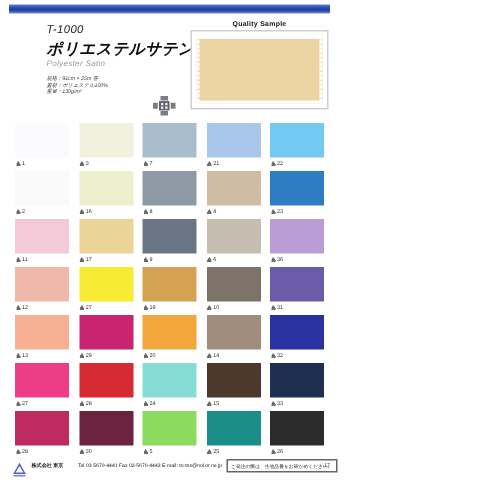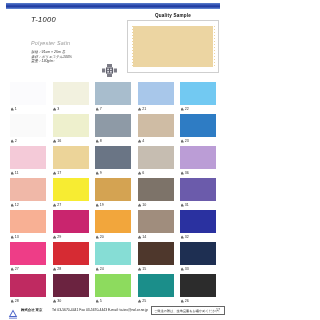--- a/index.html
+++ b/index.html
@@ -126,20 +126,21 @@
 </style>
 </head>
 <body>
 
 <div class="banner"></div>
 
 <div class="header">
 
   <div class="prod-code">T-1000</div>
 
+  <div class="prod-name-jp">ポリエステルサテン</div>
 
   <div class="prod-name-en">Polyester Satin</div>
 
   <div class="spec-list">
     <div>規格：91cm × 25m 巻</div>
     <div>素材：ポリエステル100%</div>
     <div>重量：130g/m²</div>
   </div>
 
   <div class="seal">

